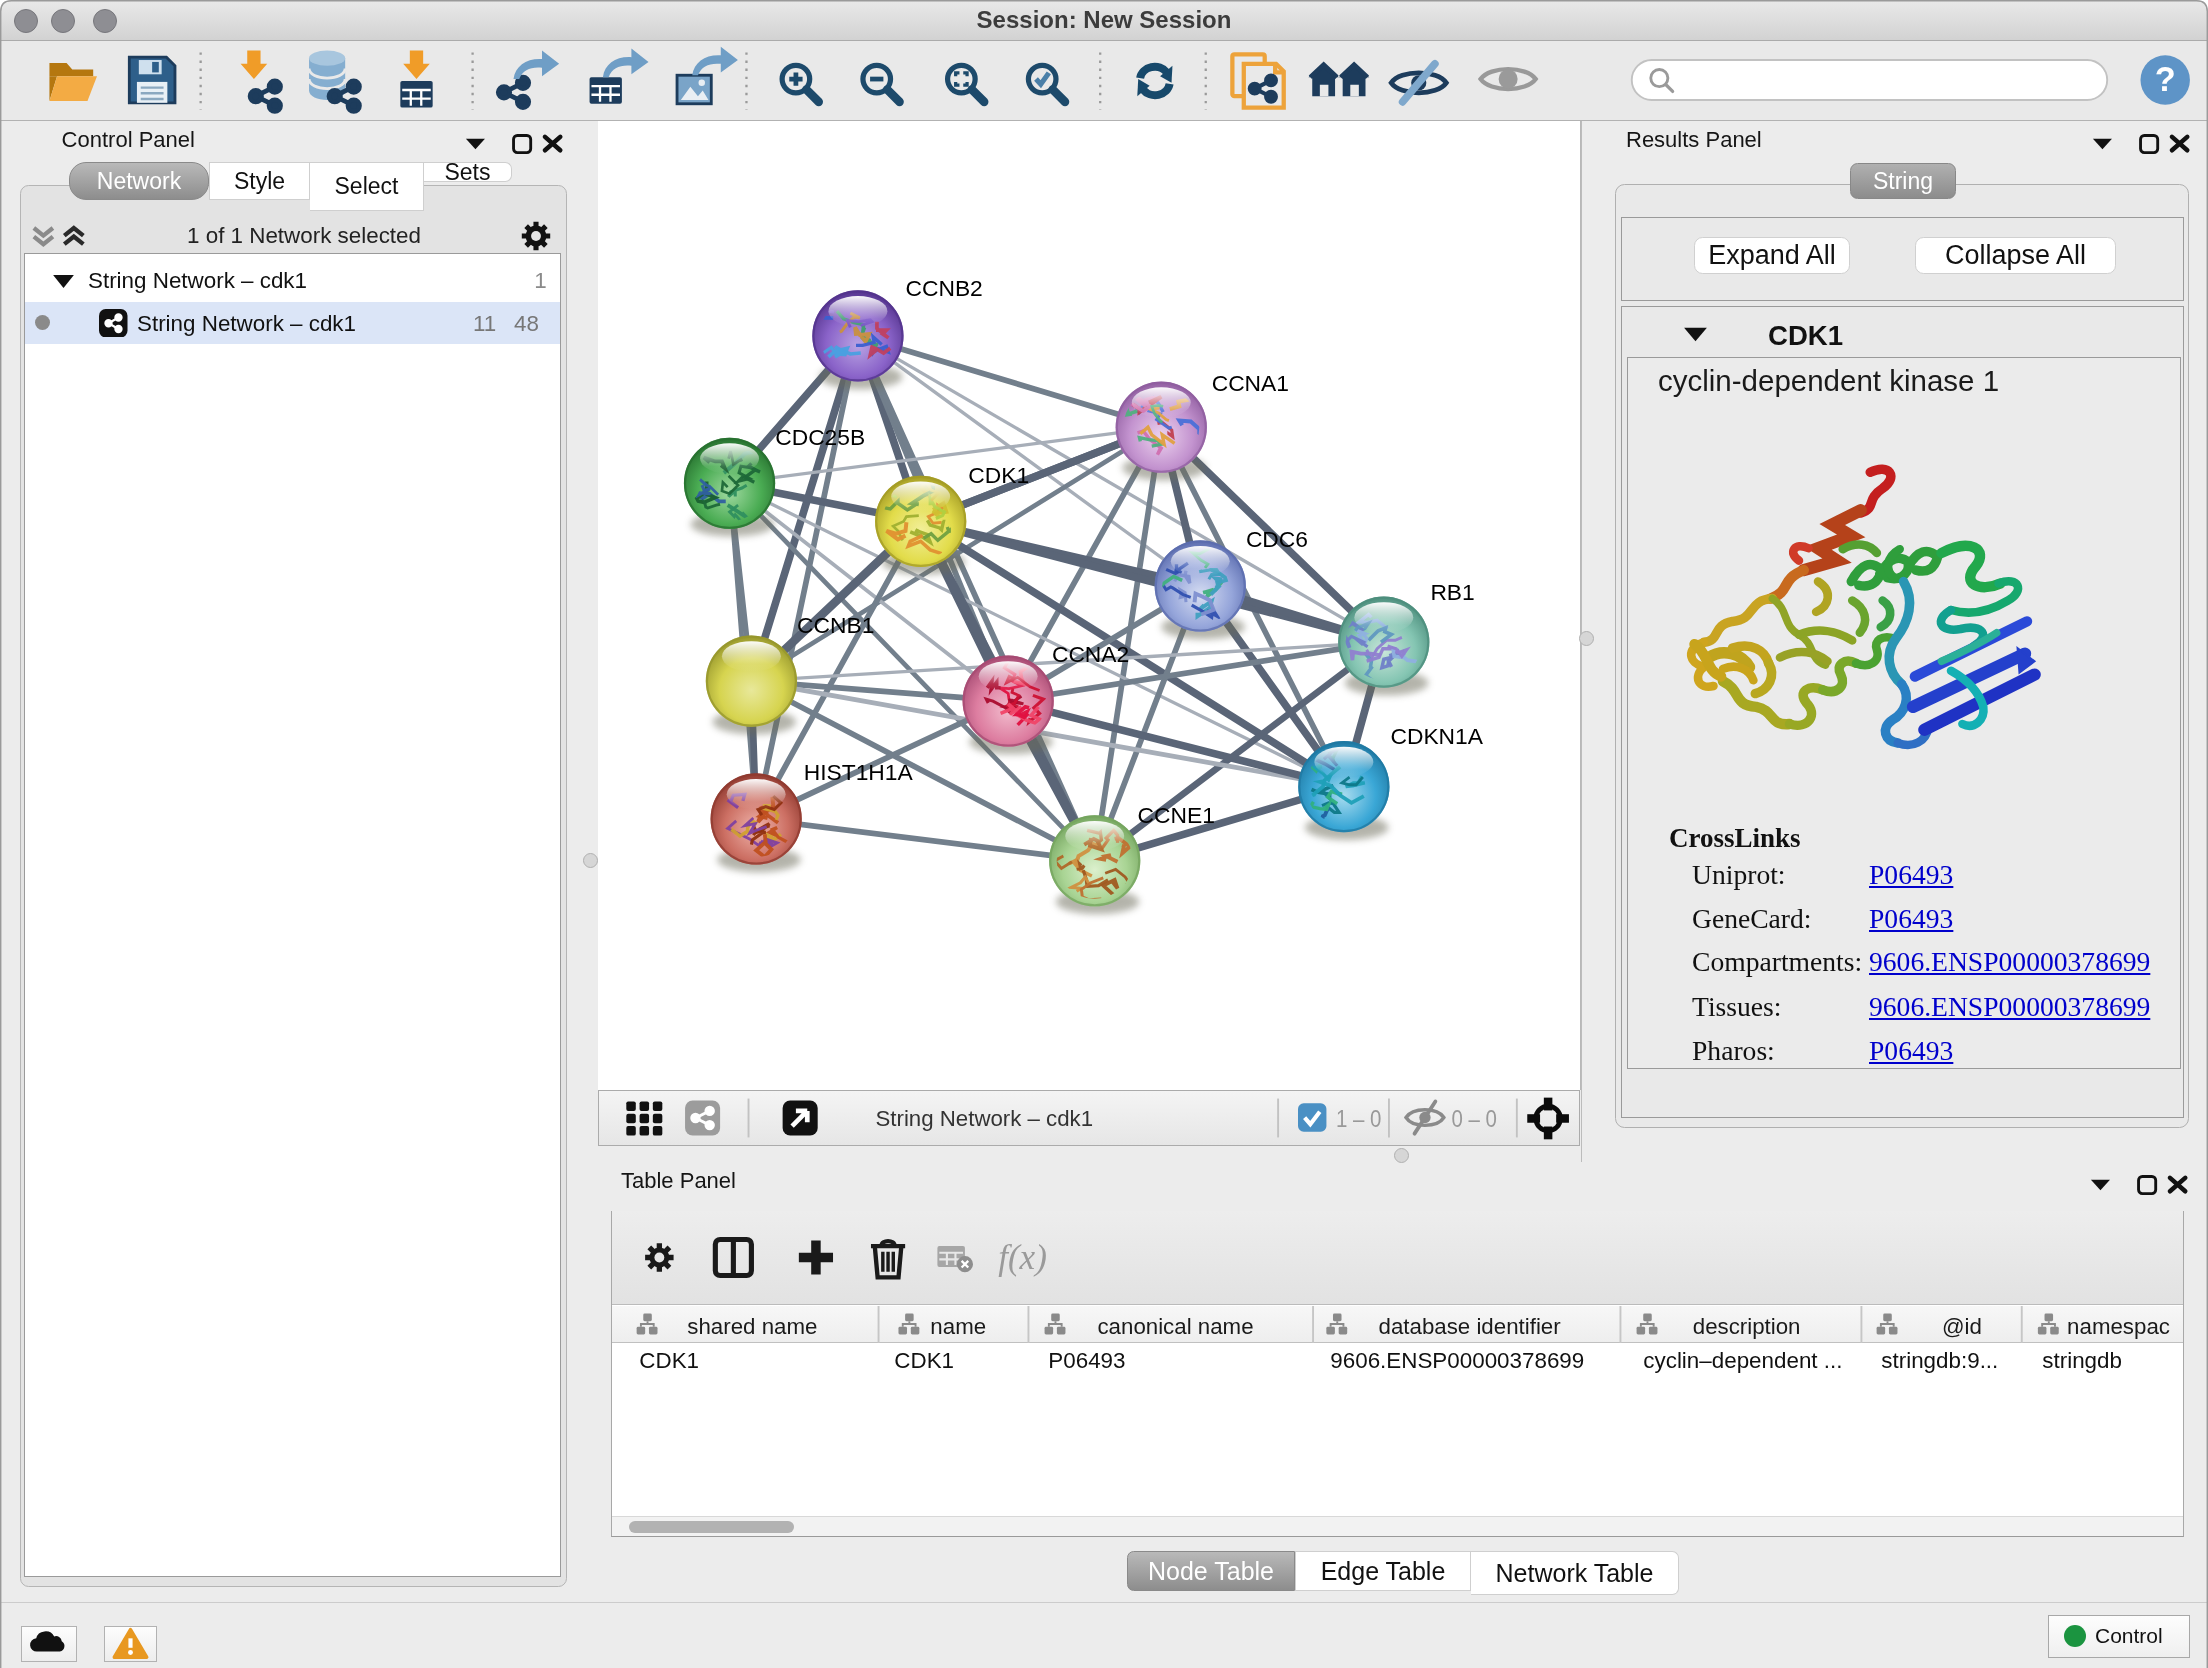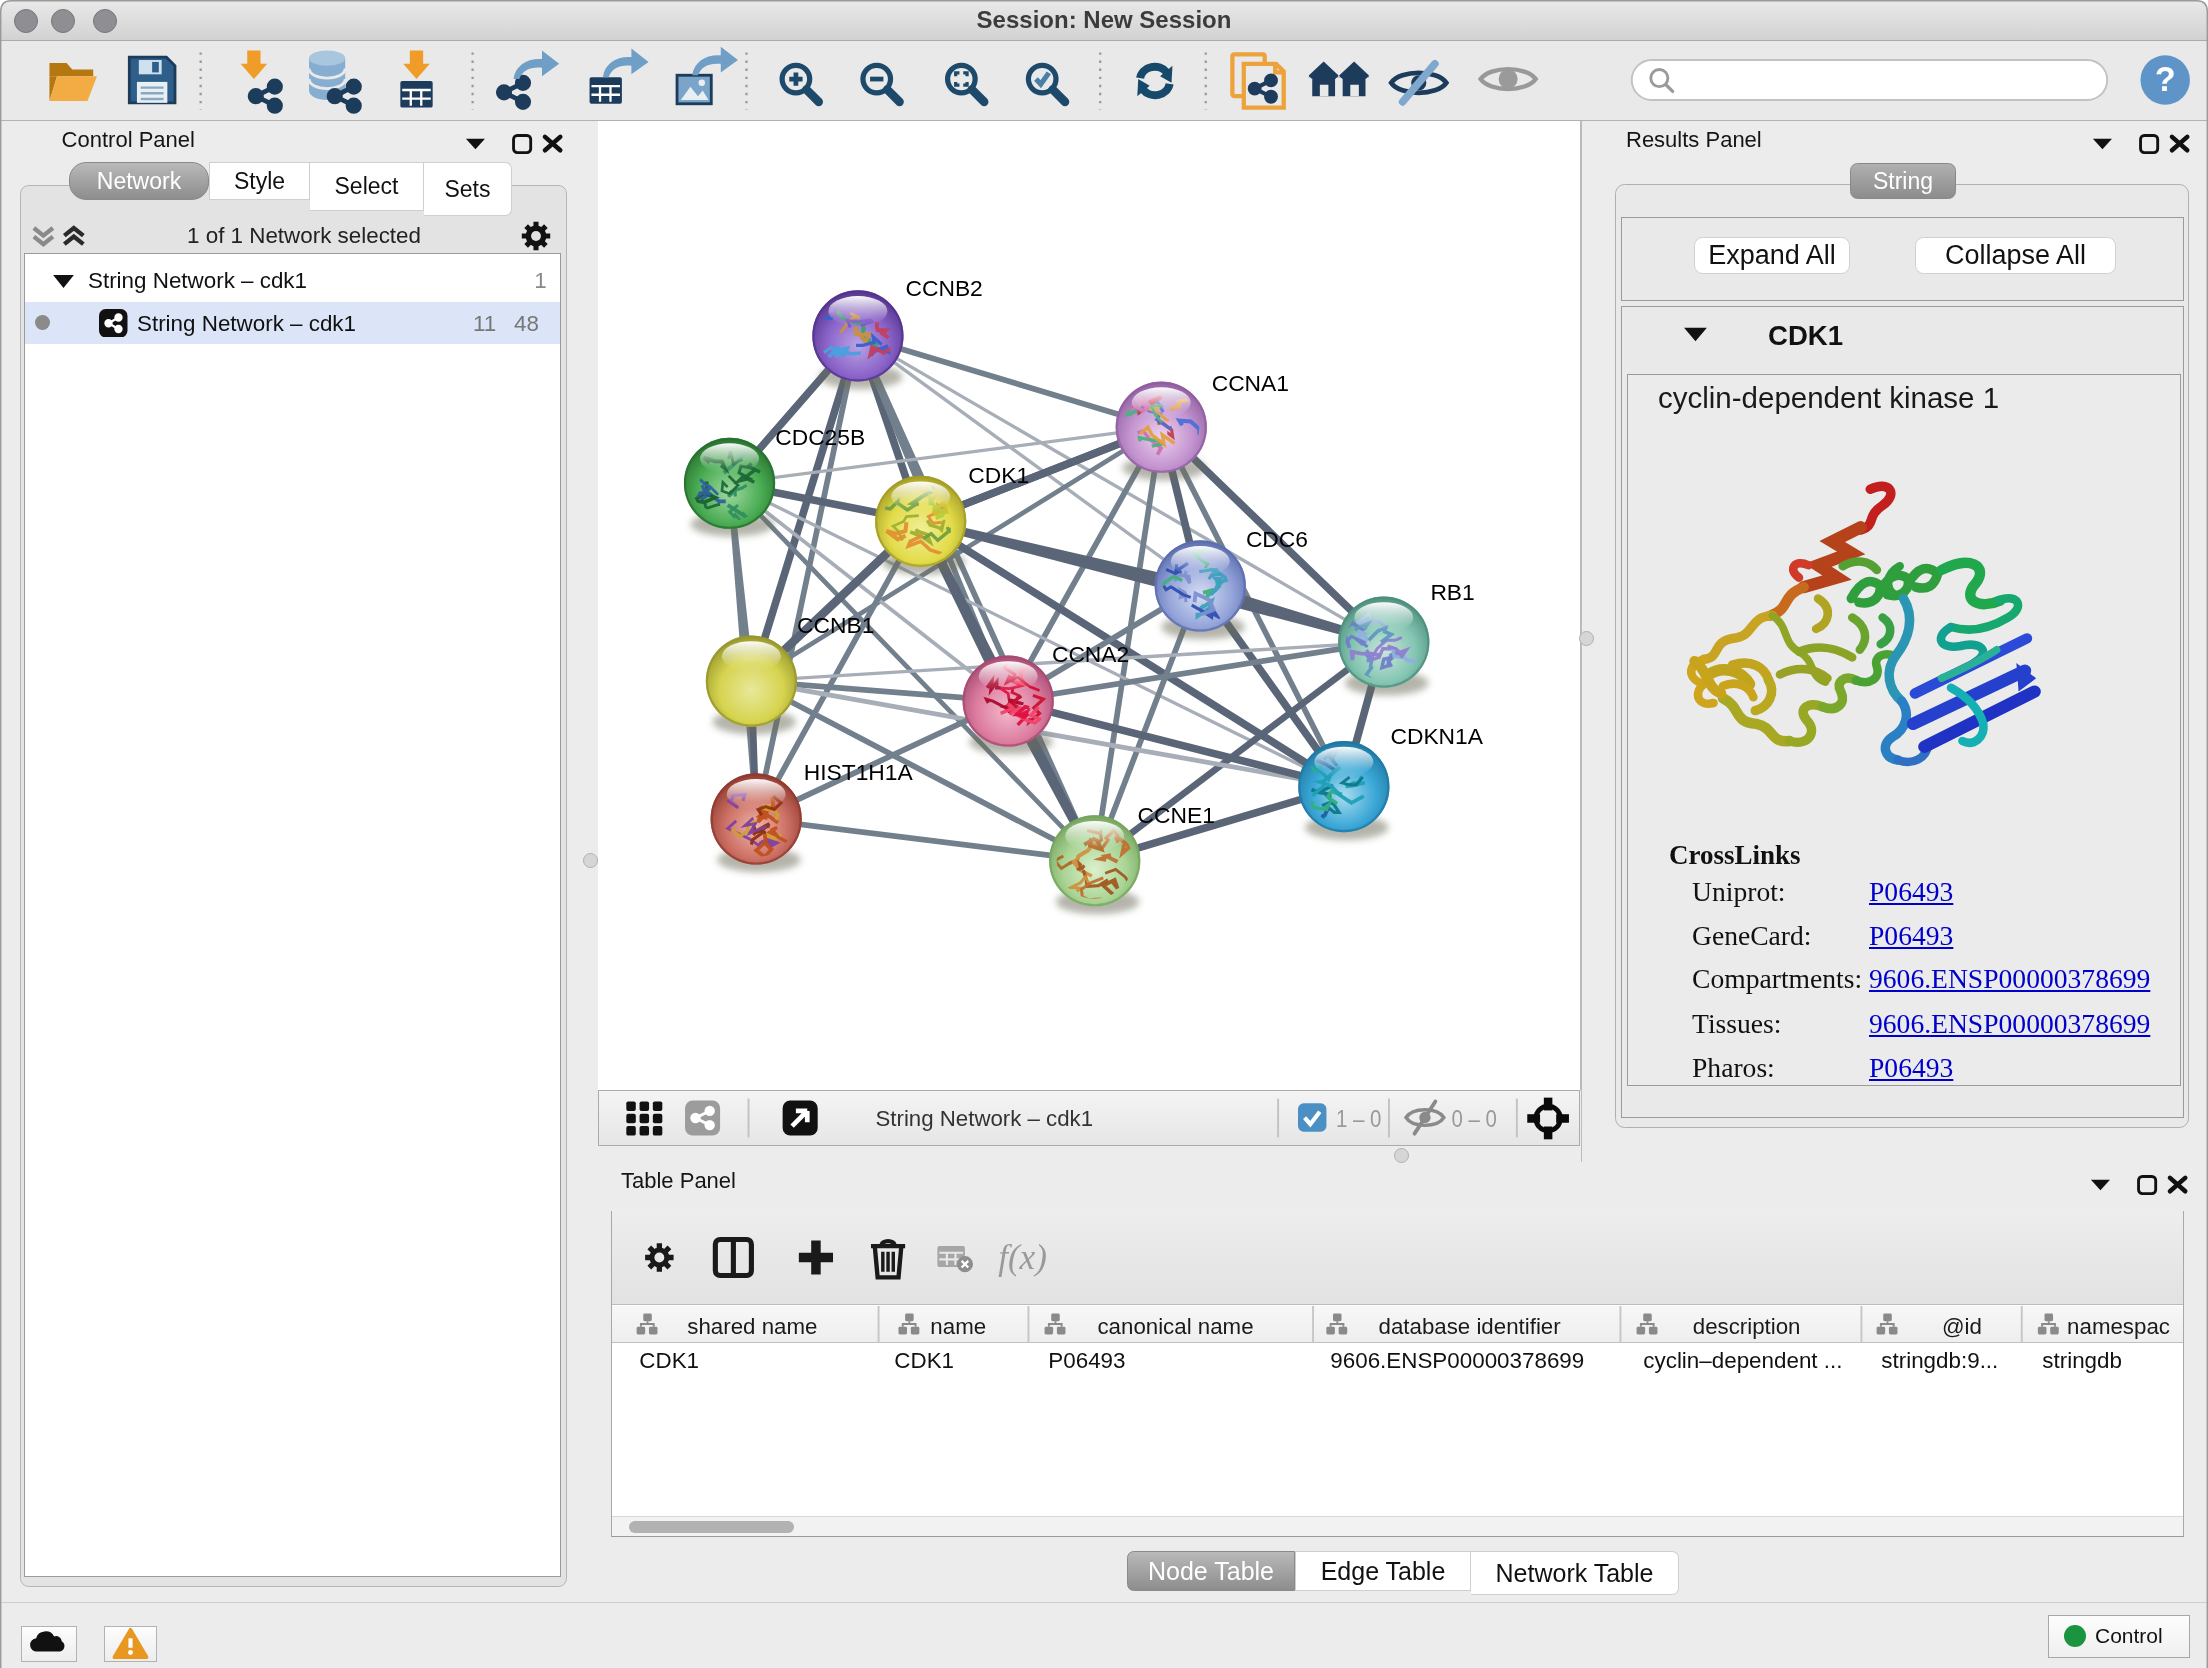--- a/index.html
+++ b/index.html
@@ -183,21 +183,21 @@
     <path d="M85 5 L101 19 M101 5 L85 19" stroke="#111" stroke-width="4.8" stroke-linecap="round"></path>
   </svg>
 
   <div class="abs" style="z-index:3;left:69px;top:41px;width:140px;height:38px;background:linear-gradient(#b9b9b9,#8d8d8d);
        border:1px solid #8a8a8a;border-radius:17px;box-sizing:border-box;color:#fff;font-size:23px;
        display:flex;align-items:center;justify-content:center;">Network</div>
   <div class="abs" style="z-index:3;left:209px;top:41px;width:101px;height:38px;background:#fff;border:1px solid #cfcfcf;
        box-sizing:border-box;color:#111;font-size:23px;display:flex;align-items:center;justify-content:center;">Style</div>
   <div class="abs" style="z-index:3;left:310px;top:41px;width:114px;height:49px;background:#fff;border:1px solid #cfcfcf;border-left:none;
        box-sizing:border-box;color:#111;font-size:23px;display:flex;align-items:center;justify-content:center;">Select</div>
-  <div class="abs" style="z-index:3;left:424px;top:41px;width:88px;height:54px;background:#fff;border:1px solid #cfcfcf;border-left:none;
+  <div class="abs" style="z-index:3;left:424px;top:41px;width:88px;height:20px;background:#fff;border:1px solid #cfcfcf;border-left:none;
        border-radius:0 6.7px 6.7px 0;box-sizing:border-box;color:#111;font-size:23px;display:flex;align-items:center;justify-content:center;">Sets</div>
 
   <div class="abs" style="left:20px;top:64px;width:547px;height:1402px;background:#e3e3e3;border:1px solid #b5b5b5;
        border-radius:8.6px;box-sizing:border-box;"></div>
 
   <svg class="abs" style="left:31px;top:103px;" width="59" height="27" viewBox="0 0 62 28">
     <path d="M3 4 L13 12 L23 4 M3 13 L13 21 L23 13" fill="none" stroke="#8a8a8a" stroke-width="4.5"></path>
     <path d="M35 12 L45 4 L55 12 M35 21 L45 13 L55 21" fill="none" stroke="#2a2a2a" stroke-width="4.5"></path>
   </svg>
   <div class="abs" style="left:114px;top:102px;width:380px;text-align:center;font-size:22.4px;color:#222;">1 of 1 Network selected</div>
@@ -722,21 +722,21 @@
        box-sizing:border-box;font-size:27px;color:#111;display:flex;align-items:center;justify-content:center;">Expand All</div>
   <div class="abs" style="left:333px;top:116px;width:201px;height:37px;background:#fff;border:1px solid #d0d0d0;border-radius:8.6px;
        box-sizing:border-box;font-size:27px;color:#111;display:flex;align-items:center;justify-content:center;">Collapse All</div>
 
   <div class="abs" style="left:39px;top:185px;width:563px;height:812px;border:1px solid #9a9a9a;box-sizing:border-box;"></div>
   <svg class="abs" style="left:100px;top:204px;" width="27" height="19" viewBox="0 0 28 20">
       <path d="M2 3 L26 3 L14 17 Z" fill="#111"></path>
     </svg>
   <div class="abs" style="left:186px;top:199px;font-size:27.6px;font-weight:bold;color:#111;">CDK1</div>
 
-  <div class="abs" style="left:45px;top:236px;width:554px;height:712px;border:1px solid #9a9a9a;box-sizing:border-box;background:#ebebeb;margin-top:17px;">
+  <div class="abs" style="left:45px;top:236px;width:554px;height:712px;border:1px solid #9a9a9a;box-sizing:border-box;background:#ebebeb;">
     <div class="abs" style="left:30px;top:5.7px;font-size:29.5px;color:#1a1a1a;">cyclin-dependent kinase 1</div>
 
     <svg class="abs" style="left:38px;top:100px;" width="380" height="304" viewBox="0 0 400 320">
       <g fill="none" stroke-linecap="round">
         <path d="M215 15 C235 5 245 20 228 32 C210 44 222 52 205 58" stroke="#c41f1f" stroke-width="10"></path>
         <path d="M205 55 L175 70 L195 82 L160 95 L180 108 L145 118" stroke="#b5421a" stroke-width="13"></path>
         <path d="M145 118 C120 128 132 140 110 148" stroke="#c86a1e" stroke-width="11"></path>
         <path d="M150 95 C135 88 128 100 140 108" stroke="#d03a28" stroke-width="9"></path>
         <path d="M112 148 C85 150 95 170 70 172 C48 176 58 192 40 194" stroke="#c9a422" stroke-width="10"></path>
         <path d="M40 194 C20 200 24 216 40 220 C28 230 34 244 50 240" stroke="#cfa51d" stroke-width="9"></path>

